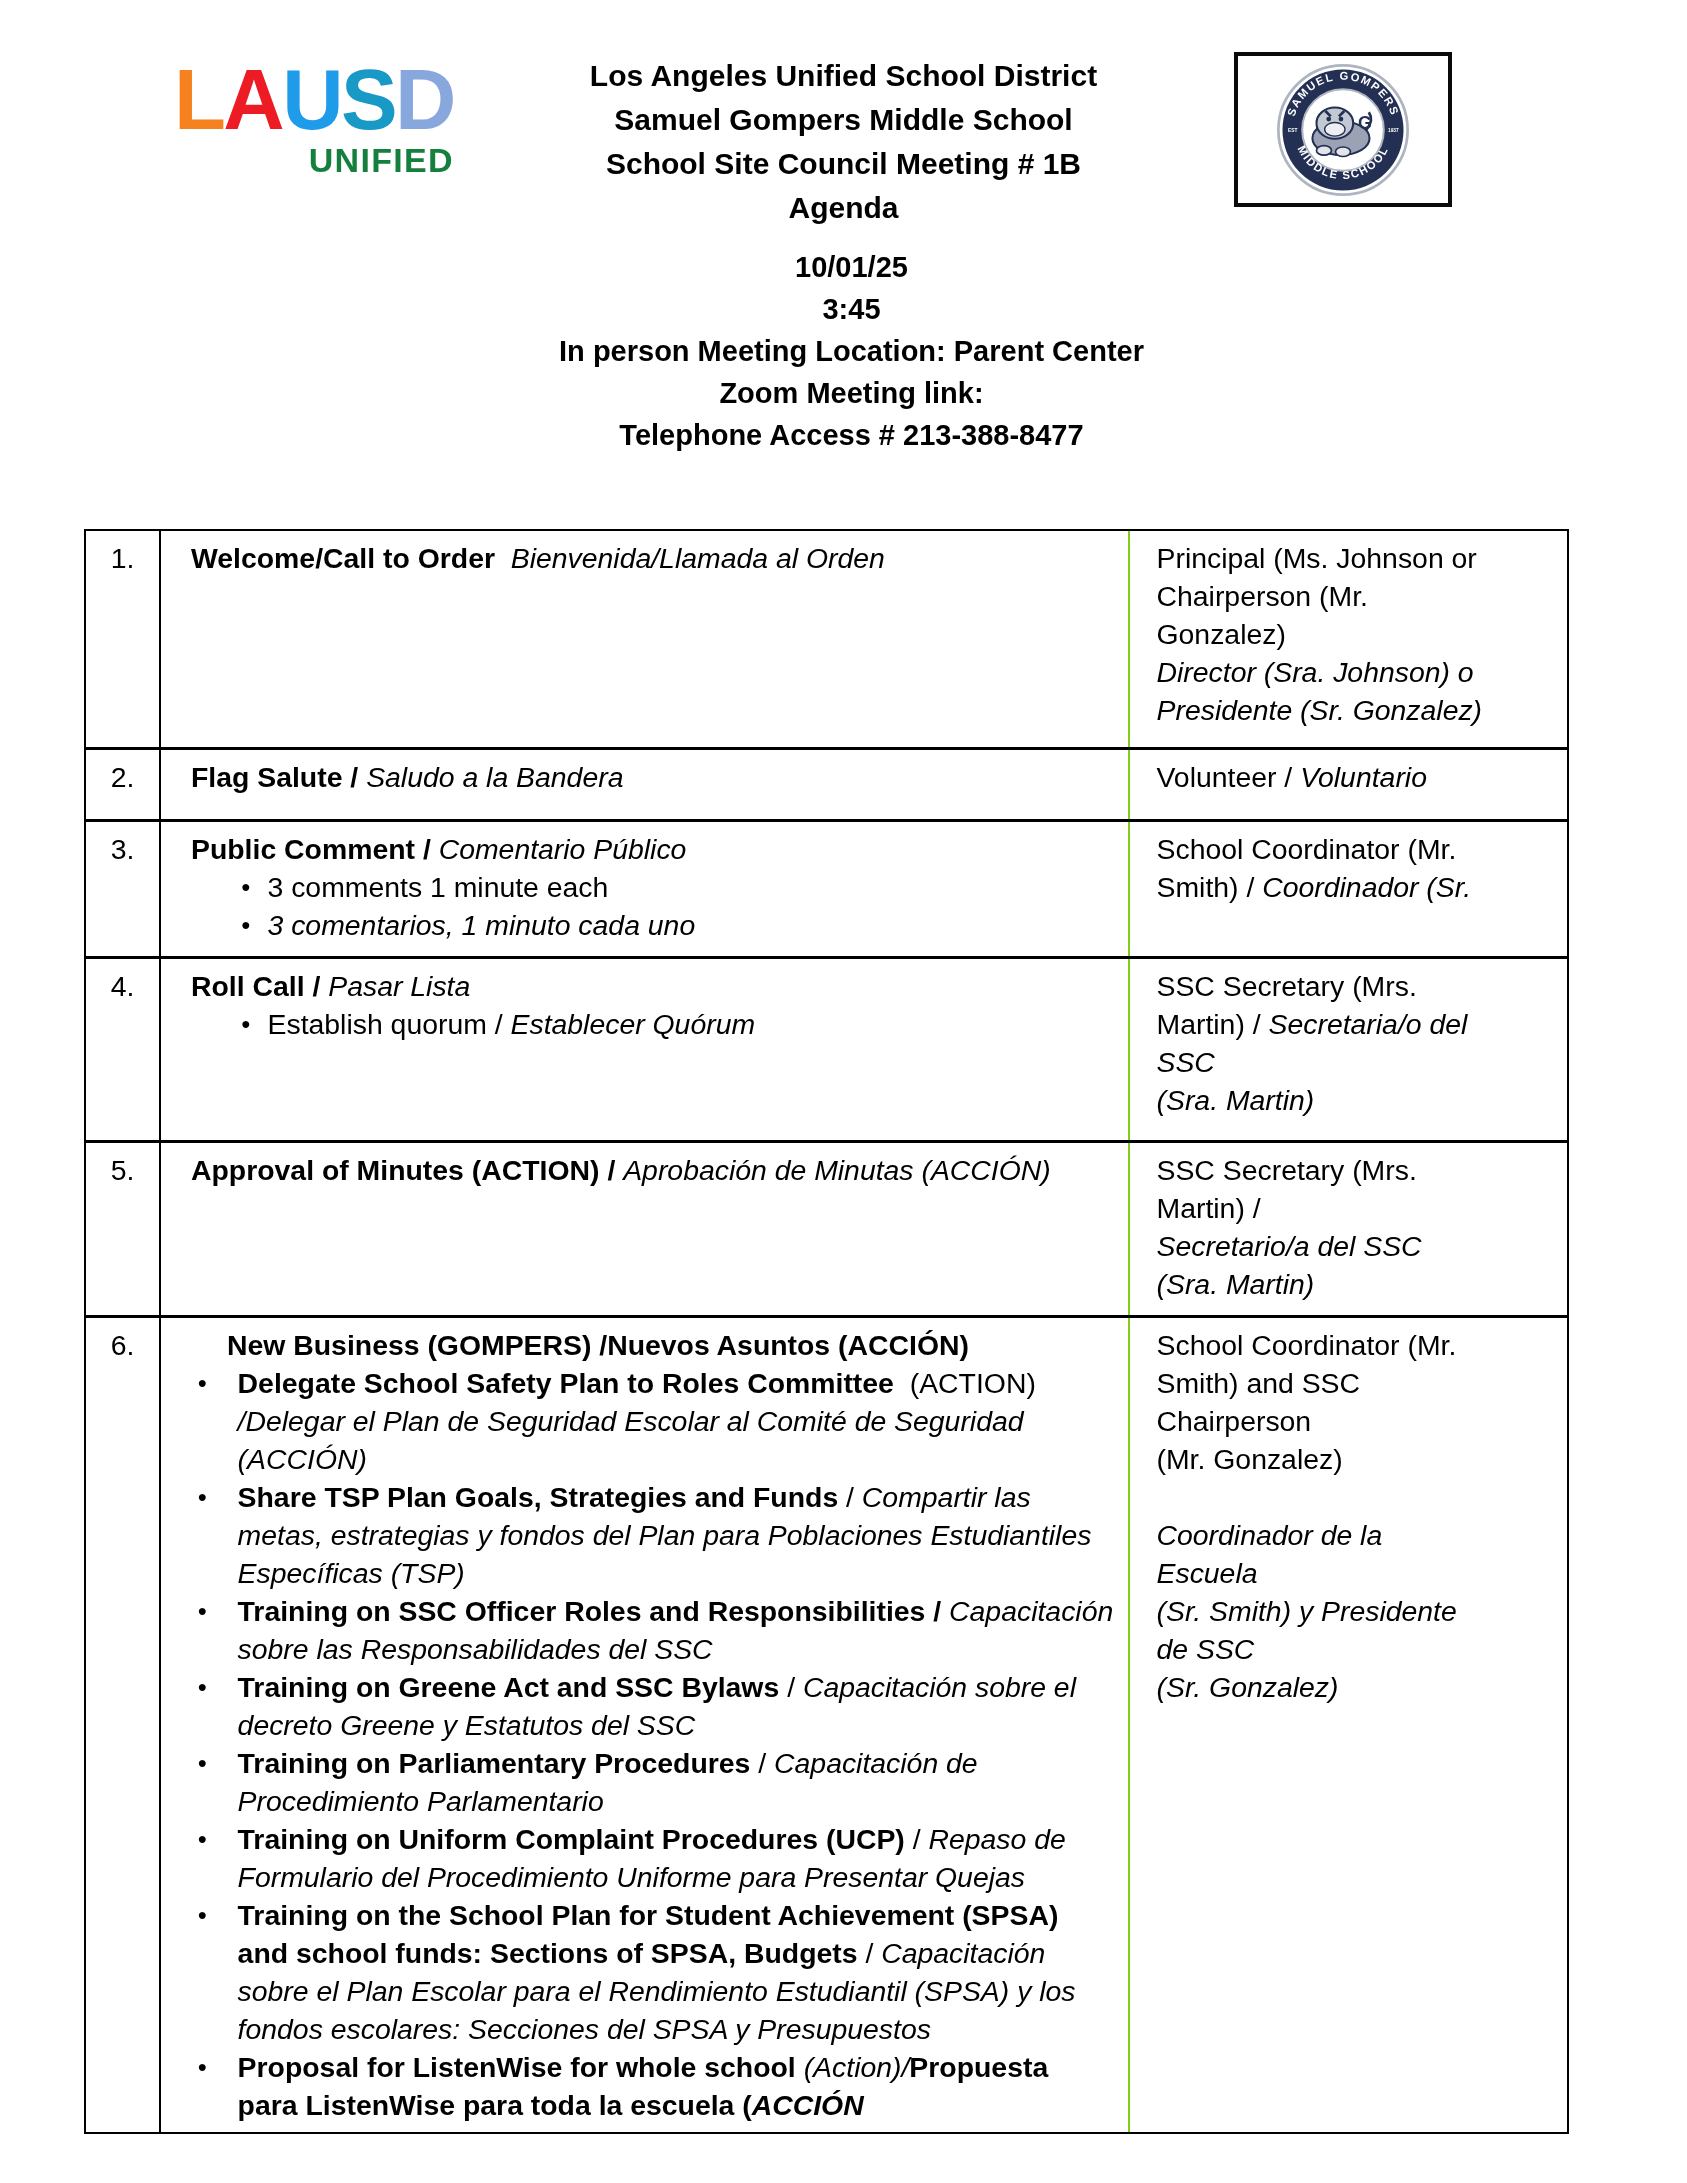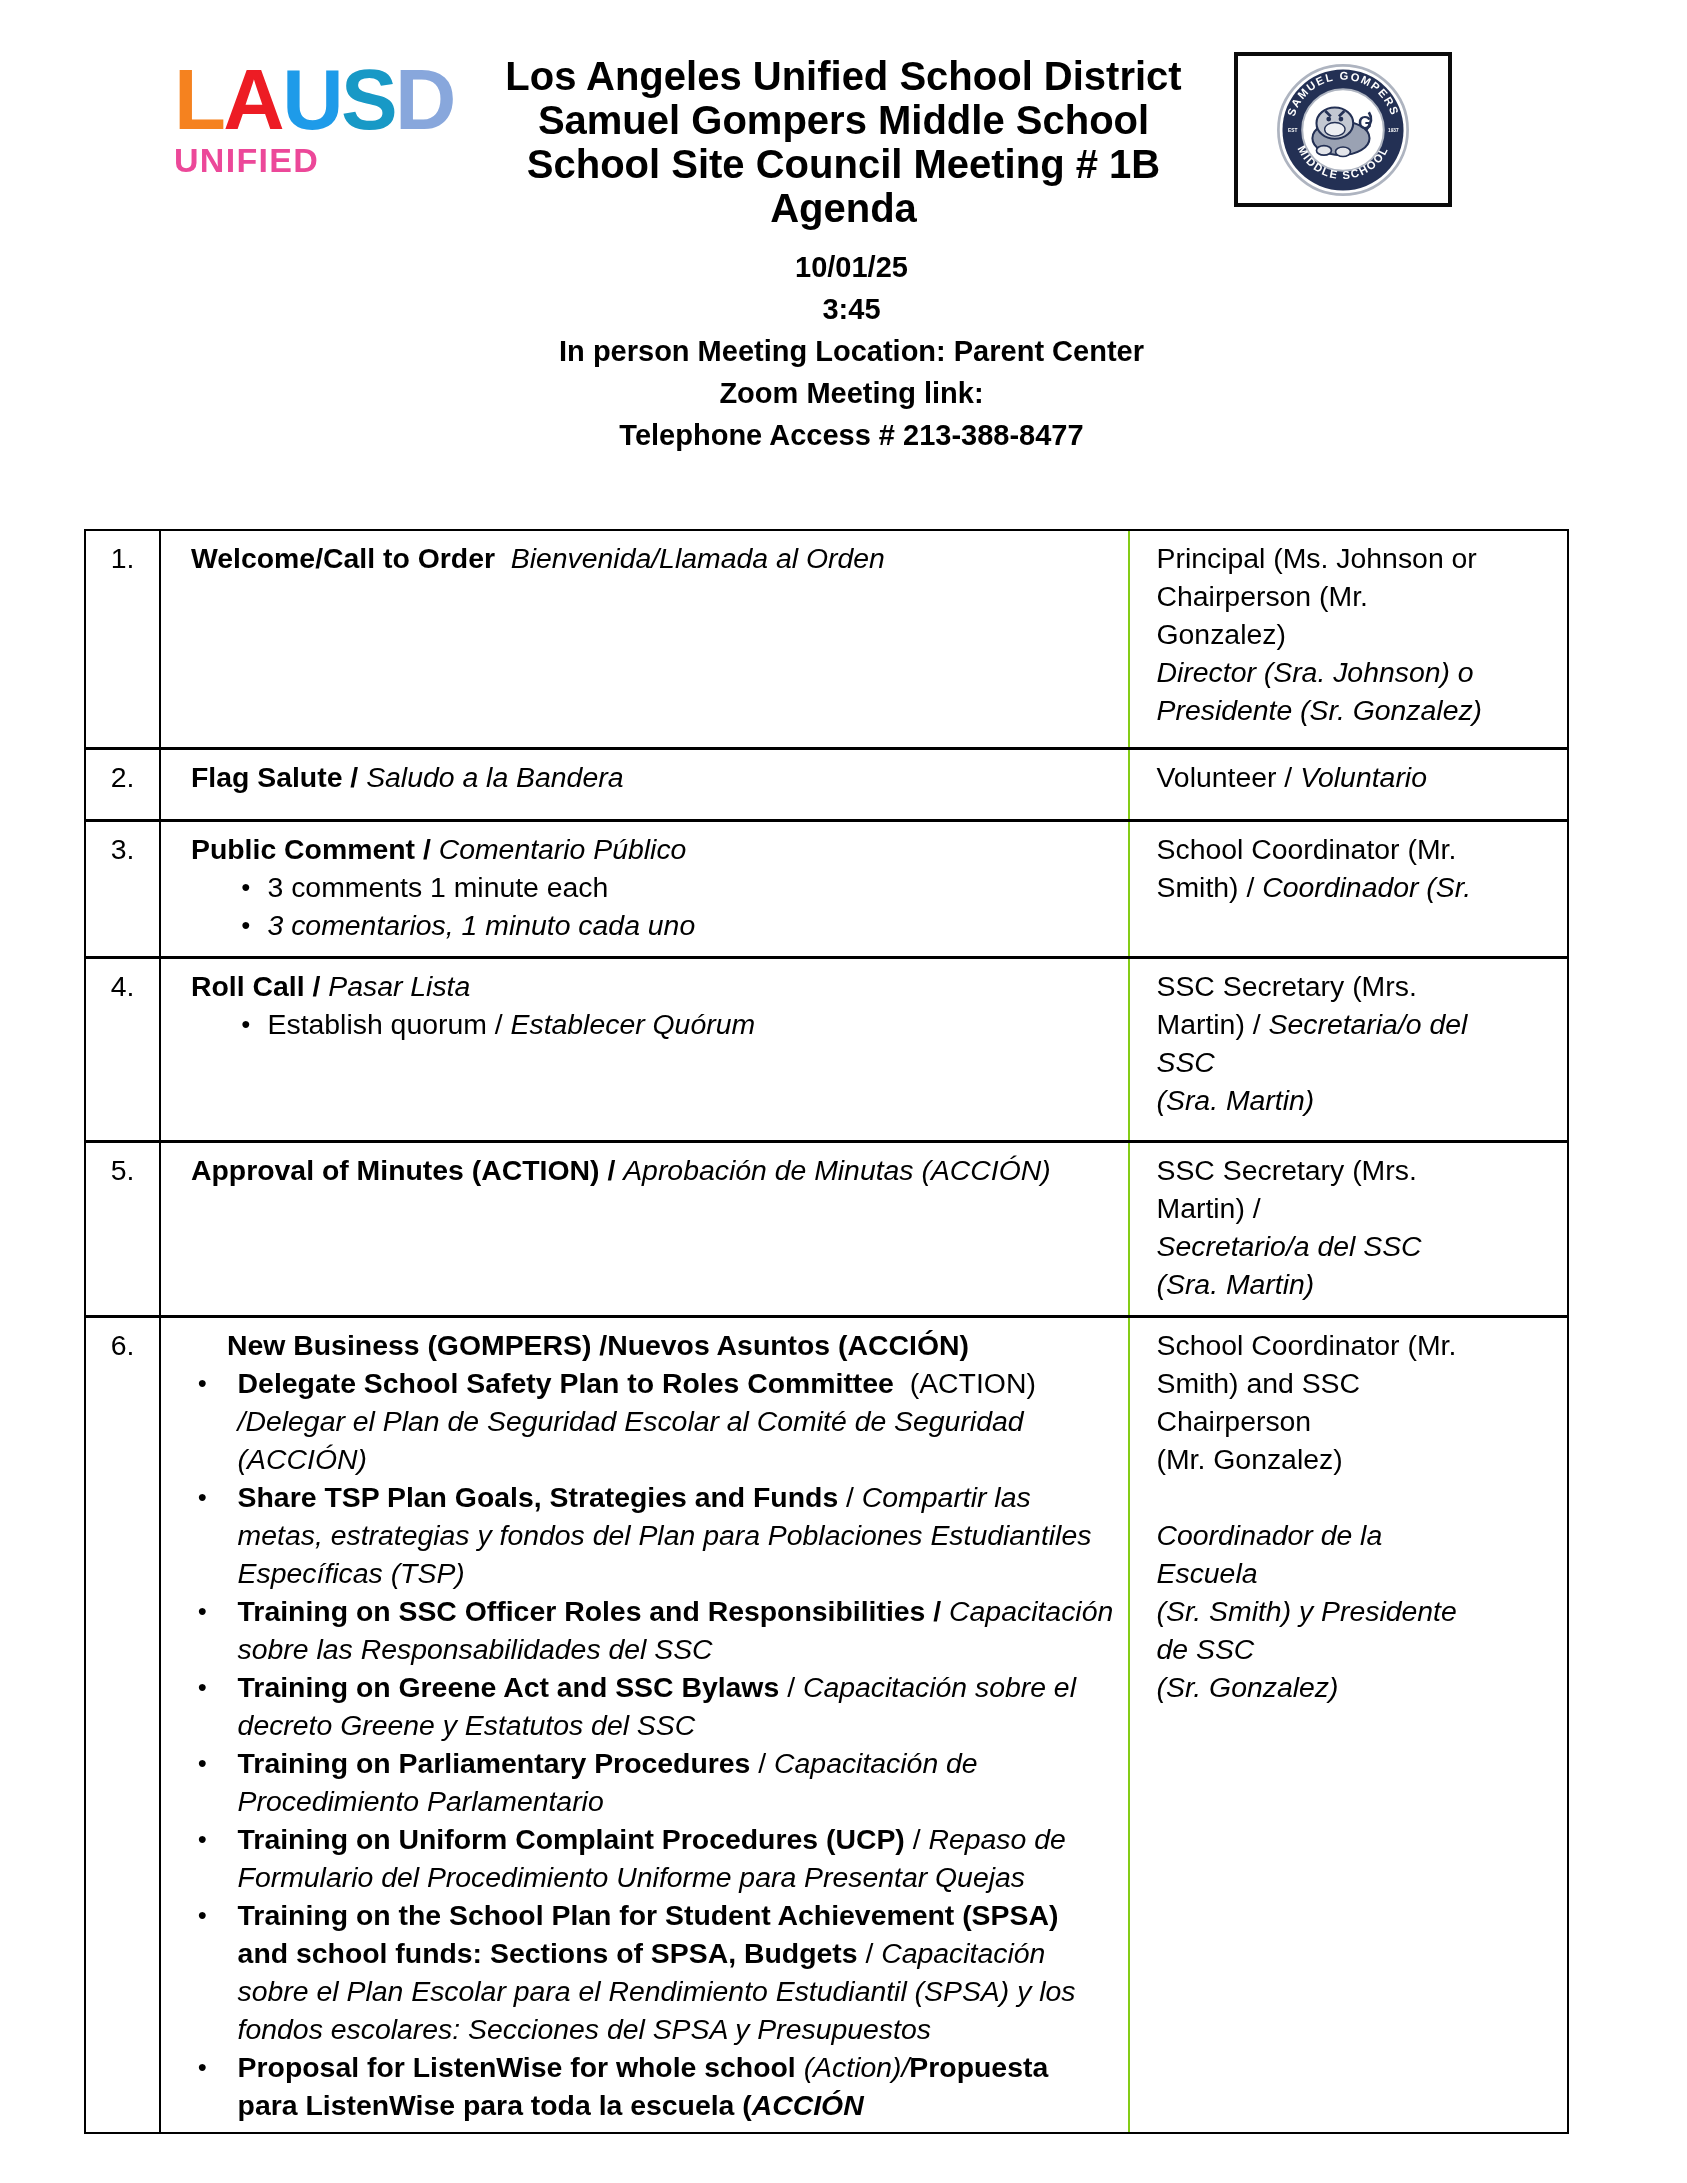--- a/index.html
+++ b/index.html
@@ -11,21 +11,21 @@
   .page{position:absolute;inset:0;}
 
   
   .lausd-logo{position:absolute;left:174px;top:57px;line-height:1;}
   .lausd-word{font-weight:800;font-size:85px;letter-spacing:-2.6px;line-height:1;}
   .lausd-word span{display:inline-block;}
   .lausd-sub{font-weight:800;font-size:34px;letter-spacing:1.3px;margin-top:1.3px;line-height:1;}
 
   .header-center{
     position:absolute;left:0;right:0;top:54px;text-align:center;
-    font-weight:700;font-size:40px;line-height:44px;
+    font-weight:700;font-size:30px;line-height:44px;
   }
   .meeting-info{
     position:absolute;left:16px;right:0;top:246px;text-align:center;
     font-weight:700;font-size:29px;line-height:42px;
   }
 
   .seal-box{
     position:absolute;left:1234px;top:52px;width:218px;height:155px;
     border:4.6px solid #0a0a0a;background:#fff;box-sizing:border-box;
     display:flex;align-items:center;justify-content:center;
@@ -67,21 +67,21 @@
 
   .who-line{min-height:38px;}
 </style>
 </head>
 <body>
 
 <div class="page">
 
   <div class="lausd-logo">
     <div class="lausd-word"><span style="color: rgb(245, 130, 31);">L</span><span style="color: rgb(237, 28, 36);">A</span><span style="color: rgb(30, 155, 233);">U</span><span style="color: rgb(24, 153, 198);">S</span><span style="color: rgb(136, 167, 220);">D</span></div>
-    <div class="lausd-sub" style="color: #ec4899;">UNIFIED</div>
+    <div class="lausd-sub" style="color: #15803d; text-align: right;">UNIFIED</div>
   </div>
 
   <div class="header-center">
     <div>Los Angeles Unified School District</div>
     <div>Samuel Gompers Middle School</div>
     <div>School Site Council Meeting # 1B</div>
     <div>Agenda</div>
   </div>
 
   <div class="seal-box">

